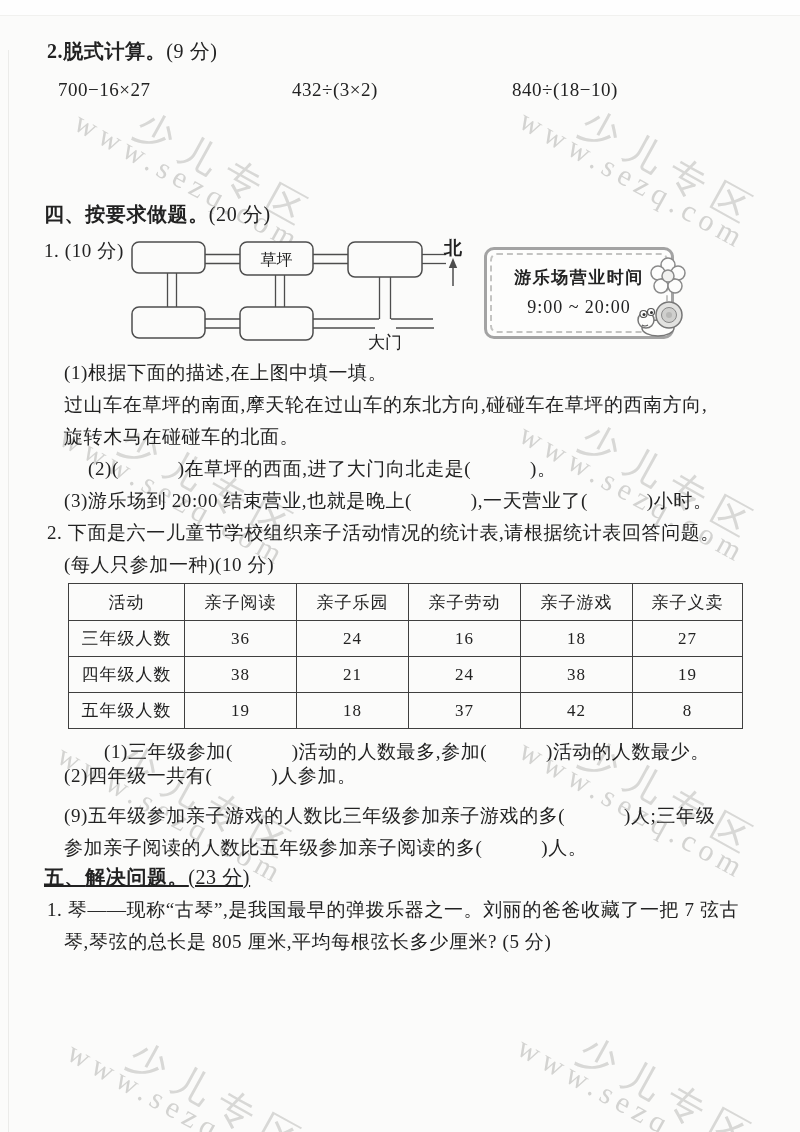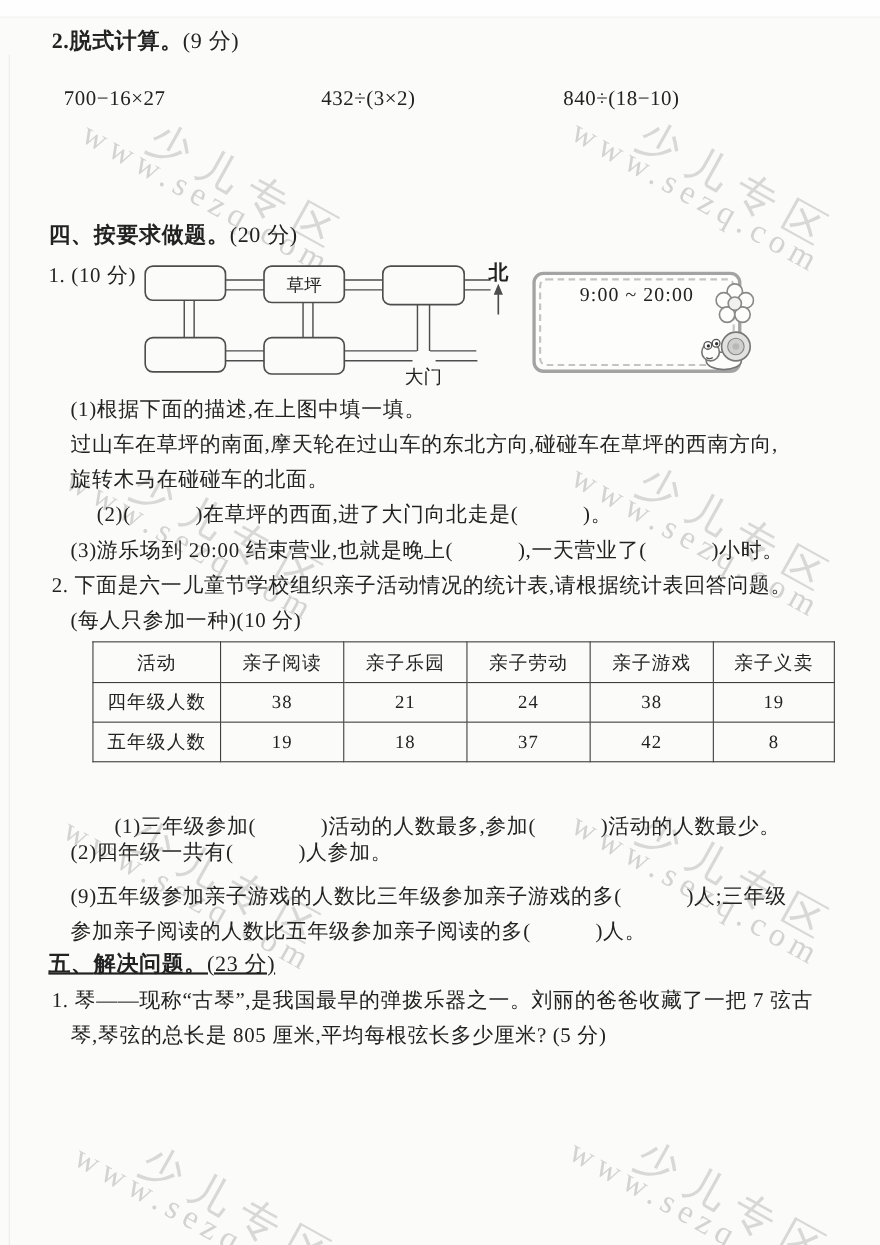--- a/index.html
+++ b/index.html
@@ -34,21 +34,21 @@
   .sign-title { text-align:center; margin-top:16px; font-size:17px; font-weight:bold;
                 letter-spacing:1.5px; }
   .sign-hours { text-align:center; margin-top:8px; font-size:18px; letter-spacing:1px; }
   .deco { position:absolute; z-index:3; }
 
   
   .map { position:absolute; left:130px; top:234px; z-index:2; }
   .map text { font-family:"Liberation Serif", serif; fill:#222; }
 
   
-  table.stats { position:absolute; left:84px; top:583px; z-index:2;
+  table.stats { position:absolute; left:68px; top:583px; z-index:2;
     border-collapse:collapse; table-layout:fixed; width:674px; }
   table.stats th, table.stats td {
     border:1.5px solid #3f3f3f; text-align:center; vertical-align:middle;
     font-size:17px; font-weight:normal; height:36px; letter-spacing:1px; }
   table.stats tr:first-child th { height:37px; }
 </style>
 </head>
 <body>
 
 <div class="page">
@@ -82,21 +82,21 @@
     </div>
   <div class="wm" style="left:78px;top:1035px;">
       <span class="zone">少儿专区</span>
       <span class="url">www.sezq.com</span>
     </div>
   <div class="wm" style="left:528px;top:1030px;">
       <span class="zone">少儿专区</span>
       <span class="url">www.sezq.com</span>
     </div>
 
-  <div class="txt heading" style="left:47px;top:27px;"><span class="bold">2.</span><span class="bold">脱式计算。</span><span>(9 分)</span></div>
+  <div class="txt heading" style="left:47px;top:40px;"><span class="bold">2.</span><span class="bold">脱式计算。</span><span>(9 分)</span></div>
   <div class="expr" style="left:58px;top:79px;">700−16×27</div>
   <div class="expr" style="left:292px;top:79px;">432÷(3×2)</div>
   <div class="expr" style="left:512px;top:79px;">840÷(18−10)</div>
 
   <div class="txt heading" style="left:44px;top:203px;"><span class="bold">四、</span><span class="bold">按要求做题。</span><span>(20 分)</span></div>
   <div class="txt" style="left:44px;top:239px;">1. (10 分)</div>
 
   <svg class="map" width="340" height="122" viewBox="0 0 340 122">
     <g stroke="#4d4d4d" stroke-width="1.5" fill="#fbfbfa">
       <rect x="2" y="8" width="73" height="31" rx="7"></rect>
@@ -129,20 +129,21 @@
     <text x="255" y="114" text-anchor="middle" font-size="17">大门</text>
     <g>
       <text x="323" y="20" text-anchor="middle" font-size="18" font-weight="bold">北</text>
       <line x1="323" y1="52" x2="323" y2="31" stroke="#4d4d4d" stroke-width="1.5"></line>
       <polygon points="323,24 318.8,34 327.2,34" fill="#4d4d4d"></polygon>
     </g>
   </svg>
 
   <div class="sign">
     <div class="sign-inner"></div>
+    <div class="sign-title">游乐场营业时间</div>
     <div class="sign-hours">9:00 ~ 20:00</div>
   </div>
   <svg class="deco" style="left:650px;top:256px;" width="36" height="42">
     <g fill="#fdfdfc" stroke="#8a8a8a" stroke-width="1.5">
       <circle cx="18" cy="9" r="7"></circle>
       <circle cx="8" cy="17" r="7"></circle>
       <circle cx="28" cy="17" r="7"></circle>
       <circle cx="11" cy="30" r="7"></circle>
       <circle cx="25" cy="30" r="7"></circle>
       <circle cx="18" cy="20" r="6" fill="#f1f1ef"></circle>
@@ -182,20 +183,28 @@
     <tbody>
       <tr>
         <th>活动</th>
         <th>亲子阅读</th>
         <th>亲子乐园</th>
         <th>亲子劳动</th>
         <th>亲子游戏</th>
         <th>亲子义卖</th>
       </tr>
       <tr>
+        <td>三年级人数</td>
+        <td>36</td>
+        <td>24</td>
+        <td>16</td>
+        <td>18</td>
+        <td>27</td>
+      </tr>
+      <tr>
         <td>四年级人数</td>
         <td>38</td>
         <td>21</td>
         <td>24</td>
         <td>38</td>
         <td>19</td>
       </tr>
       <tr>
         <td>五年级人数</td>
         <td>19</td>

